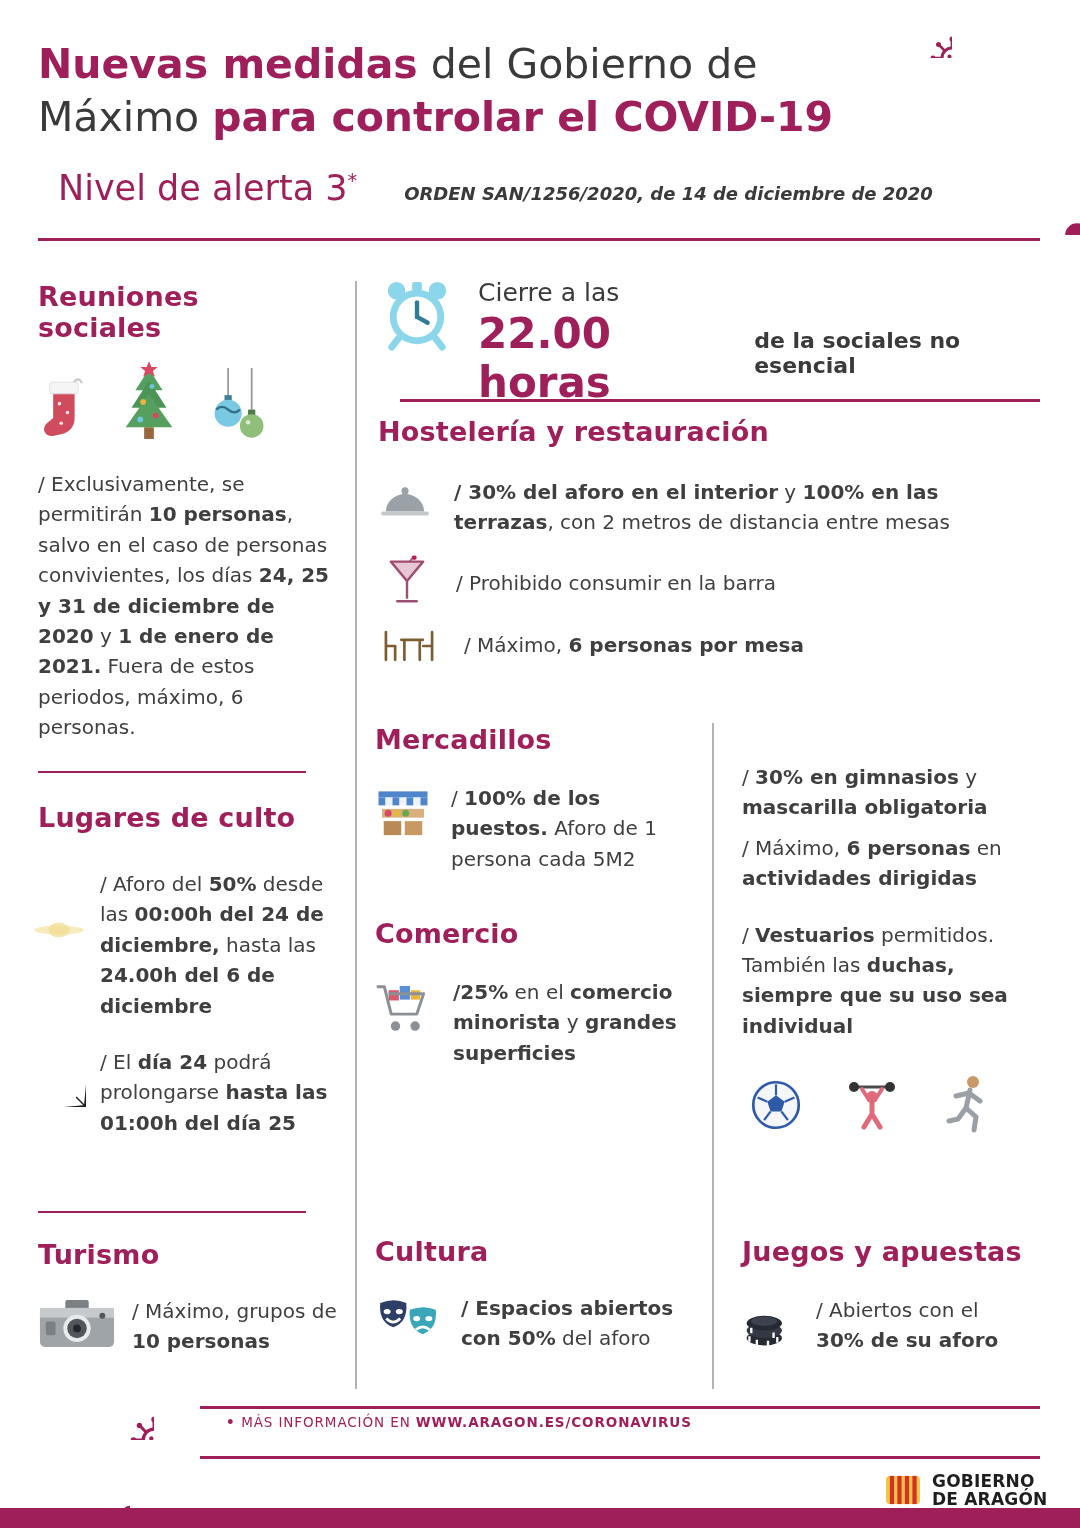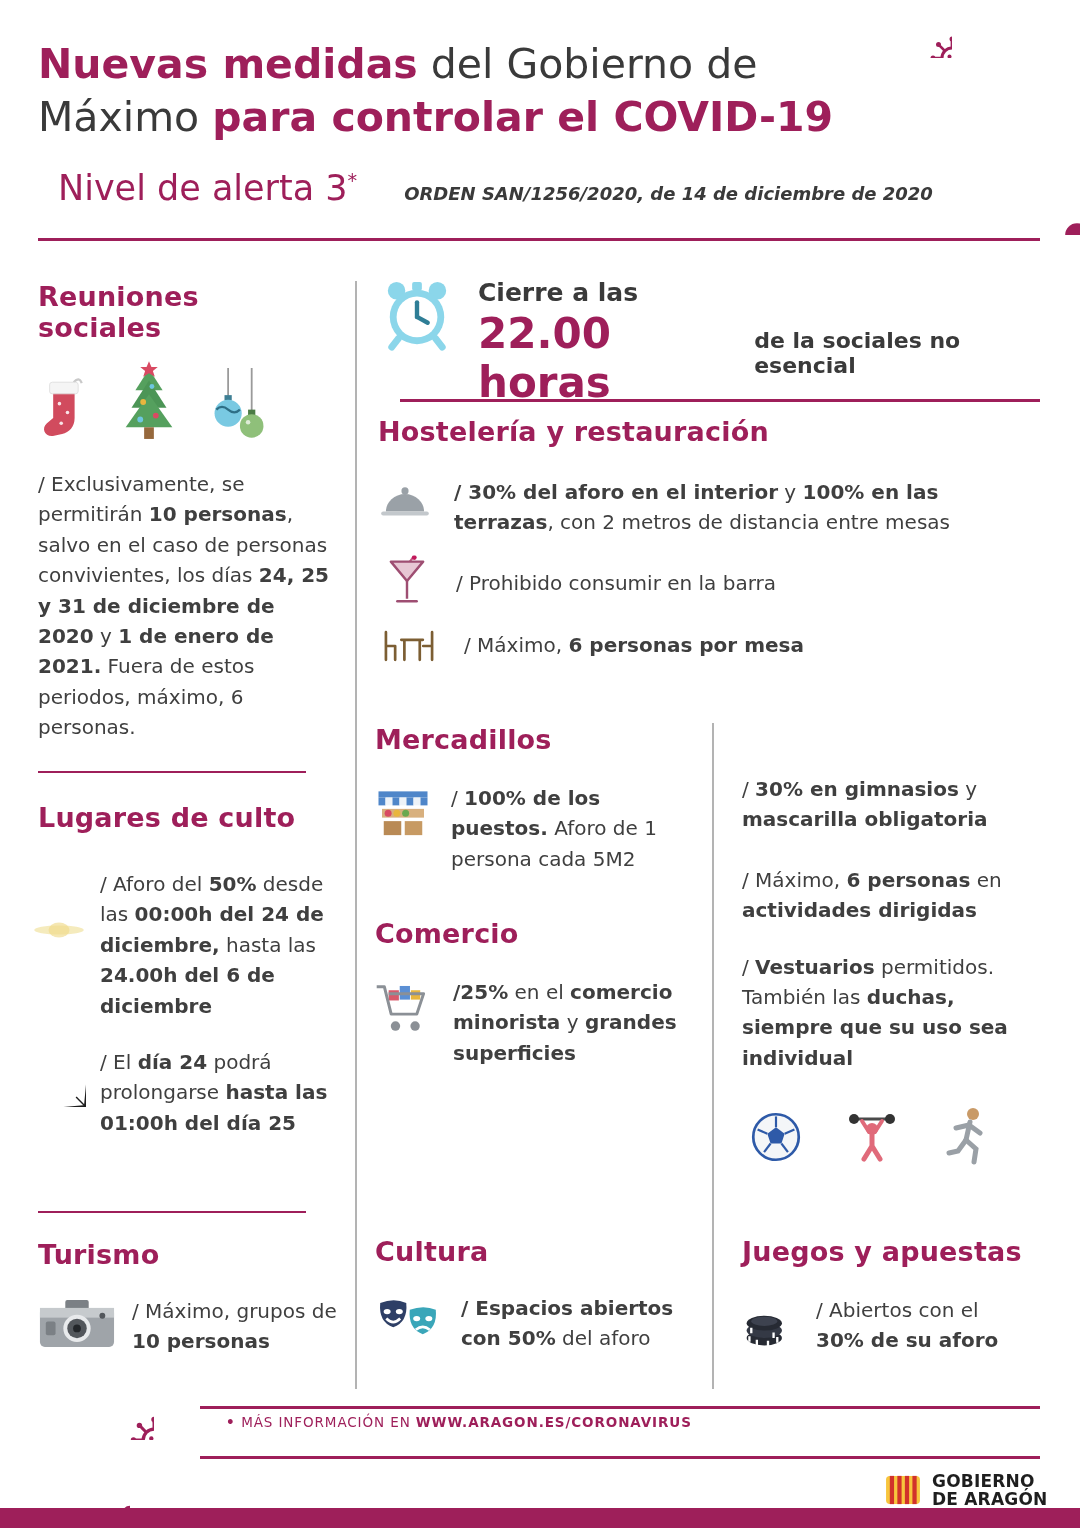--- a/index.html
+++ b/index.html
@@ -20,21 +20,21 @@
   .vrule { position: absolute; background: #b3b3b3; width: 1.5px; }
   .dec { position: absolute; color: #9E1F5A; }
   .h2 { color: #9E1F5A; font-weight: 700; font-size: 27px; margin: 0; letter-spacing: .2px; }
   .txt { font-size: 20px; line-height: 1.52; margin: 0; }
   .item { display: flex; gap: 16px; align-items: flex-start; }
   .title { position: absolute; left: 38px; top: 38px; font-size: 41px; line-height: 1.3; color: #3a3a3a; }
   .alert-row { position: absolute; left: 38px; top: 168px; display: flex; align-items: baseline; gap: 47px; margin-left: 20px; }
   .alert { font-size: 35px; }
   .order { font-style: italic; font-size: 18px; color: #3a3a3a; font-weight: 600; }
   .xmas-row { display: flex; gap: 26px; align-items: flex-end; margin-top: 16px; }
-  .cierre1 { font-weight: 700; font-size: 25px; color: #3a3a3a; }
+  .cierre1 { font-weight: 400; font-size: 25px; color: #3a3a3a; }
   .cierre-time { font-weight: 700; font-size: 42px; }
   .cierre-suffix { font-weight: 700; font-size: 22px; color: #3a3a3a; }
   .finfo { position: absolute; font-size: 13.5px; letter-spacing: .9px; font-weight: 500; }
   .logo { position: absolute; display: flex; gap: 10px; align-items: center; }
   .logo-text { font-weight: 700; font-size: 17px; line-height: 1.08; color: #1e1e1e; letter-spacing: .2px; }
   .bottom-bar { position: absolute; left: 0; top: 1508px; width: 1080px; height: 20px; background: #9E1F5A; }
   svg { display: block; }
 </style>
 </head>
 <body>
@@ -422,22 +422,22 @@
     <h2 class="h2">Cultura</h2>
     <div class="item" style="margin-top:26px;gap:20px">
       <svg style="width:66px;height:50px;flex:none;margin-top:4px" viewBox="0 0 76 56">
           <use href="#sym-masks"></use>
         </svg>
       <p class="txt" style="max-width:220px"><span class="b">/ Espacios abiertos con 50%</span><span class=""> del aforo</span></p>
     </div>
   </section>
 
   <section class="sec" style="left:742px;top:724px;width:298px">
-    <p class="txt" style="margin-top:50px"><span class="">/ </span><span class="b">30% en gimnasios</span><span class=""> y </span><span class="b">mascarilla obligatoria</span></p>
-    <p class="txt" style="margin-top:30px"><span class="">/ Máximo, </span><span class="b">6 personas</span><span class=""> en </span><span class="b">actividades dirigidas</span></p>
+    <p class="txt" style="margin-top:38px"><span class="">/ </span><span class="b">30% en gimnasios</span><span class=""> y </span><span class="b">mascarilla obligatoria</span></p>
+    <p class="txt" style="margin-top:10px"><span class="">/ Máximo, </span><span class="b">6 personas</span><span class=""> en </span><span class="b">actividades dirigidas</span></p>
     <p class="txt" style="margin-top:26px"><span class="">/ </span><span class="b">Vestuarios</span><span class=""> permitidos. También las </span><span class="b">duchas, siempre que su uso sea individual</span></p>
     <div style="display:flex;gap:42px;align-items:center;margin-top:34px;padding-left:8px">
       <svg style="width:52px;height:52px" viewBox="0 0 48 48">
           <use href="#sym-ball"></use>
         </svg>
       <svg style="width:56px;height:56px" viewBox="0 0 56 56">
           <use href="#sym-weights"></use>
         </svg>
       <svg style="width:50px;height:60px" viewBox="0 0 48 60">
           <use href="#sym-runner"></use>

